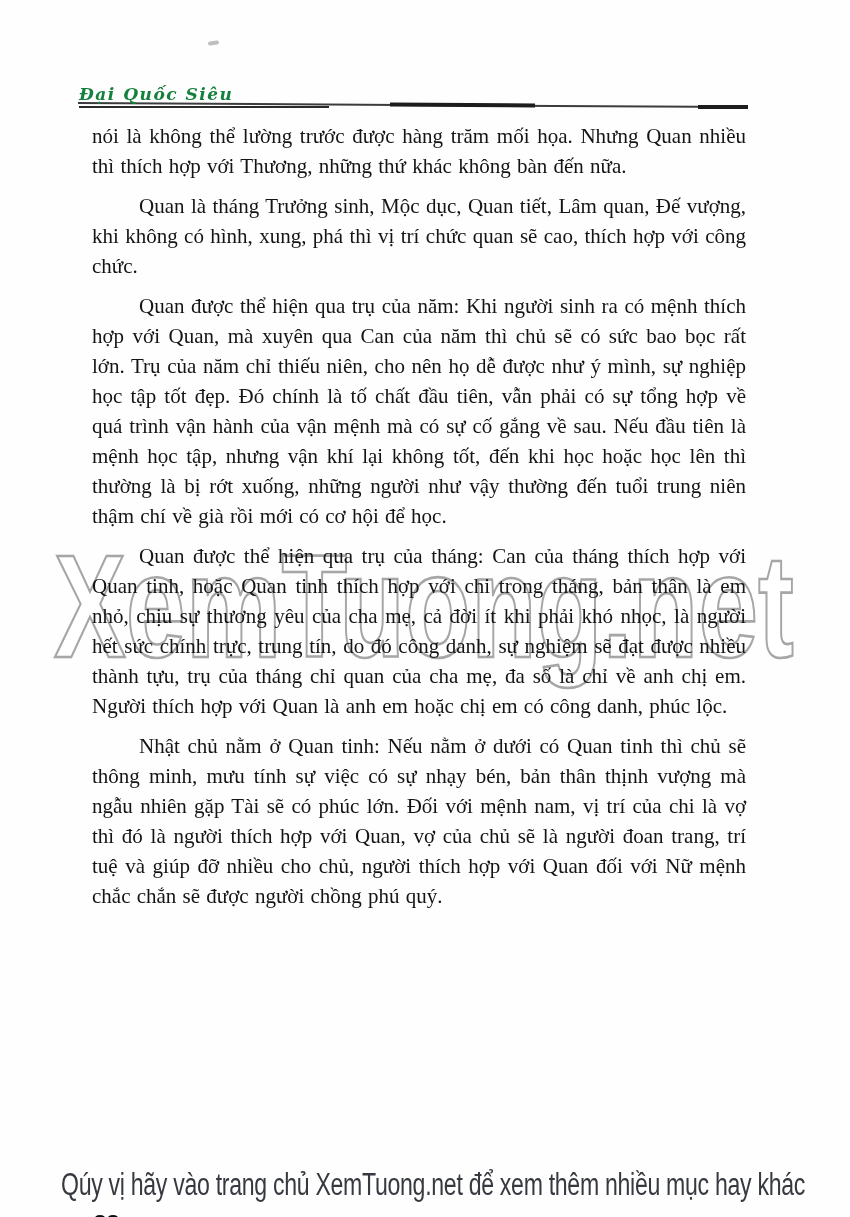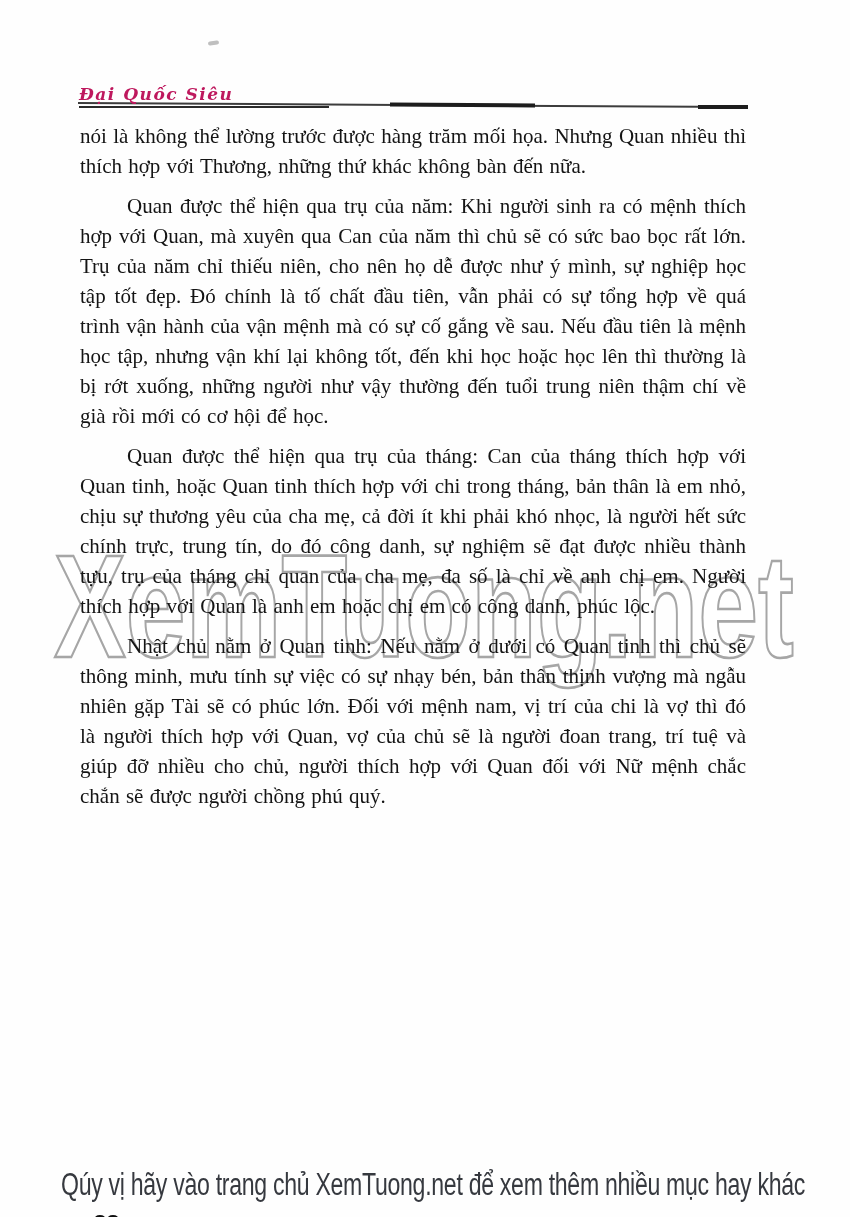--- a/index.html
+++ b/index.html
@@ -28,21 +28,21 @@
   .header {
     position: absolute; left: 79px; top: 84px;
     z-index: 3;
   }
   .running-title {
     font-family: "DejaVu Serif", serif;
     font-style: italic;
     font-weight: bold;
     font-size: 17px;
     letter-spacing: 1.5px;
-    color: #be185d;
+    color: #15803d;
     white-space: nowrap;
   }
   .rule-a {
     position: absolute; left: 78px; top: 102px;
     width: 668px; height: 2px;
     background: #3c3c3c;
     transform: rotate(0.35deg);
     transform-origin: left center;
     z-index: 2;
   }
@@ -87,21 +87,21 @@
     position: absolute; left: 80px; top: 121px;
     width: 666px;
     z-index: 2;
     font-family: "Liberation Serif", serif;
     font-size: 21px;
     line-height: 30px;
     color: #141414;
     text-align: justify;
   }
   .bodytext p {
-    margin: 0 0 10px 0;
+    margin: 0 0 10px 12px;
     text-indent: 47px;
     word-spacing: 1px;
   }
   .bodytext p.first { text-indent: 0; }
 
   
   .footer-promo {
     position: absolute; left: 61px; top: 1167px;
     z-index: 3;
     font-family: "Liberation Sans", sans-serif;
@@ -138,20 +138,21 @@
   <div class="rule-b"></div>
   <div class="rule-blob-1"></div>
   <div class="rule-blob-2"></div>
 
   <svg class="watermark" viewBox="0 0 748 168" preserveAspectRatio="none">
     <text x="2" y="121" textLength="740" lengthAdjust="spacingAndGlyphs">XemTuong.net</text>
   </svg>
 
   <main class="bodytext">
     <p class="first">nói là không thể lường trước được hàng trăm mối họa. Nhưng Quan nhiều thì thích hợp với Thương, những thứ khác không bàn đến nữa.</p>
+    <p>Quan là tháng Trưởng sinh, Mộc dục, Quan tiết, Lâm quan, Đế vượng, khi không có hình, xung, phá thì vị trí chức quan sẽ cao, thích hợp với công chức.</p>
     <p>Quan được thể hiện qua trụ của năm: Khi người sinh ra có mệnh thích hợp với Quan, mà xuyên qua Can của năm thì chủ sẽ có sức bao bọc rất lớn. Trụ của năm chỉ thiếu niên, cho nên họ dễ được như ý mình, sự nghiệp học tập tốt đẹp. Đó chính là tố chất đầu tiên, vẫn phải có sự tổng hợp về quá trình vận hành của vận mệnh mà có sự cố gắng về sau. Nếu đầu tiên là mệnh học tập, nhưng vận khí lại không tốt, đến khi học hoặc học lên thì thường là bị rớt xuống, những người như vậy thường đến tuổi trung niên thậm chí về già rồi mới có cơ hội để học.</p>
     <p>Quan được thể hiện qua trụ của tháng: Can của tháng thích hợp với Quan tinh, hoặc Quan tinh thích hợp với chi trong tháng, bản thân là em nhỏ, chịu sự thương yêu của cha mẹ, cả đời ít khi phải khó nhọc, là người hết sức chính trực, trung tín, do đó công danh, sự nghiệm sẽ đạt được nhiều thành tựu, trụ của tháng chỉ quan của cha mẹ, đa số là chỉ về anh chị em. Người thích hợp với Quan là anh em hoặc chị em có công danh, phúc lộc.</p>
     <p>Nhật chủ nằm ở Quan tinh: Nếu nằm ở dưới có Quan tinh thì chủ sẽ thông minh, mưu tính sự việc có sự nhạy bén, bản thân thịnh vượng mà ngẫu nhiên gặp Tài sẽ có phúc lớn. Đối với mệnh nam, vị trí của chi là vợ thì đó là người thích hợp với Quan, vợ của chủ sẽ là người đoan trang, trí tuệ và giúp đỡ nhiều cho chủ, người thích hợp với Quan đối với Nữ mệnh chắc chắn sẽ được người chồng phú quý.</p>
   </main>
 
   <div class="footer-promo">
     <span>Qúy vị hãy vào trang chủ </span><span class="site">XemTuong.net</span><span> để xem thêm nhiều mục hay khác</span>
   </div>
   <span class="page-number">28</span>
 

